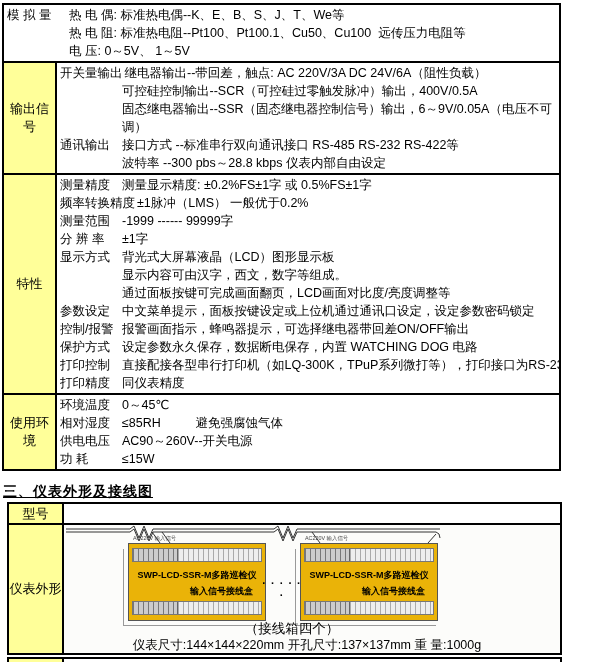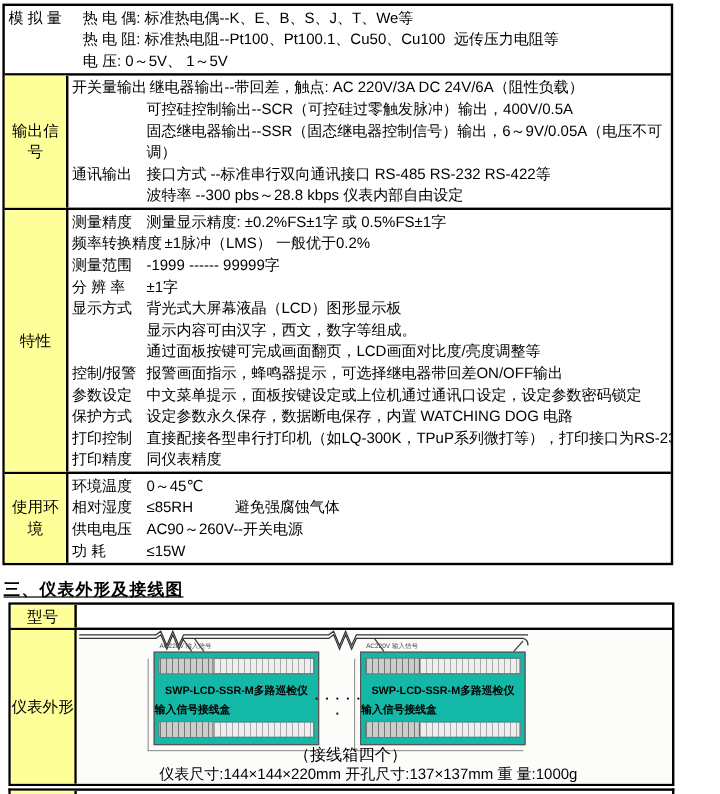--- a/index.html
+++ b/index.html
@@ -42,21 +42,21 @@
   .o-content{flex:1;position:relative;}
   .model-value{
     text-align:center;font-size:12.5px;line-height:19px;height:19px;margin-top:29px;
   }
   .o-row.shape{height:128px;}
   
   .diagram{position:absolute;inset:0;background:#fcfcfa;overflow:hidden;}
   .wires{position:absolute;left:0;top:0;}
   .device{
     position:absolute;top:18px;width:136px;height:76px;
-    border:1px solid #555;background:#14b8a6;
+    border:1px solid #555;background:#eab308;
   }
   .device .shadow{
     position:absolute;left:-6px;top:5px;width:140px;height:76px;
     border-left:1px solid #999;border-bottom:1px solid #999;
   }
   .device.d1{left:64px;}
   .device.d2{left:236px;}
   .strip{
     position:absolute;left:3px;right:3px;height:12px;border:1px solid #777;
     background:repeating-linear-gradient(90deg,#aaa 0 1px,#eee 1px 5px);
@@ -70,21 +70,21 @@
   .strip.bottom{bottom:5px;}
   .device-tiny{
     position:absolute;top:-10px;left:4px;font-size:6px;color:#444;white-space:nowrap;
     transform:scale(.9);transform-origin:left bottom;
   }
   .device-title{
     position:absolute;top:25px;left:0;right:0;text-align:center;
     font-size:9px;font-weight:bold;white-space:nowrap;
   }
   .device-sub{
-    position:absolute;top:41px;left:0;right:0;text-align:left;
+    position:absolute;top:41px;left:0;right:12px;text-align:right;
     font-size:9px;font-weight:bold;white-space:nowrap;
   }
   .dots{
     position:absolute;left:198px;top:52px;width:40px;text-align:center;
     font-size:11px;font-weight:bold;letter-spacing:1px;
   }
   .caption{
     position:absolute;left:0;right:40px;top:95px;text-align:center;font-size:13.5px;
   }
   .dims{
@@ -122,22 +122,22 @@
     <div class="section">
       <div class="sec-label">特性</div>
       <div class="sec-content">
         <div class="line"><span class="sub">测量精度</span><span class="txt">测量显示精度: ±0.2%FS±1字 或 0.5%FS±1字</span></div>
         <div class="line"><span class="sub">频率转换精度</span><span class="txt">±1脉冲（LMS） 一般优于0.2%</span></div>
         <div class="line"><span class="sub">测量范围</span><span class="txt">-1999 ------ 99999字</span></div>
         <div class="line"><span class="sub">分 辨 率</span><span class="txt">±1字</span></div>
         <div class="line"><span class="sub">显示方式</span><span class="txt">背光式大屏幕液晶（LCD）图形显示板</span></div>
         <div class="line"><span class="sub"></span><span class="txt">显示内容可由汉字，西文，数字等组成。</span></div>
         <div class="line"><span class="sub"></span><span class="txt">通过面板按键可完成画面翻页，LCD画面对比度/亮度调整等</span></div>
+        <div class="line"><span class="sub">参数设定</span><span class="txt">中文菜单提示，面板按键设定或上位机通过通讯口设定，设定参数密码锁定</span></div>
         <div class="line"><span class="sub">控制/报警</span><span class="txt">报警画面指示，蜂鸣器提示，可选择继电器带回差ON/OFF输出</span></div>
-        <div class="line"><span class="sub">参数设定</span><span class="txt">中文菜单提示，面板按键设定或上位机通过通讯口设定，设定参数密码锁定</span></div>
         <div class="line"><span class="sub">保护方式</span><span class="txt">设定参数永久保存，数据断电保存，内置 WATCHING DOG 电路</span></div>
         <div class="line"><span class="sub">打印控制</span><span class="txt">直接配接各型串行打印机（如LQ-300K，TPuP系列微打等），打印接口为RS-232</span></div>
         <div class="line"><span class="sub">打印精度</span><span class="txt">同仪表精度</span></div>
       </div>
     </div>
     <div class="section">
       <div class="sec-label">使用环境</div>
       <div class="sec-content">
         <div class="line"><span class="sub">环境温度</span><span class="txt">0～45℃</span></div>
         <div class="line"><span class="sub">相对湿度</span><span class="txt">≤85RH          避免强腐蚀气体</span></div>

